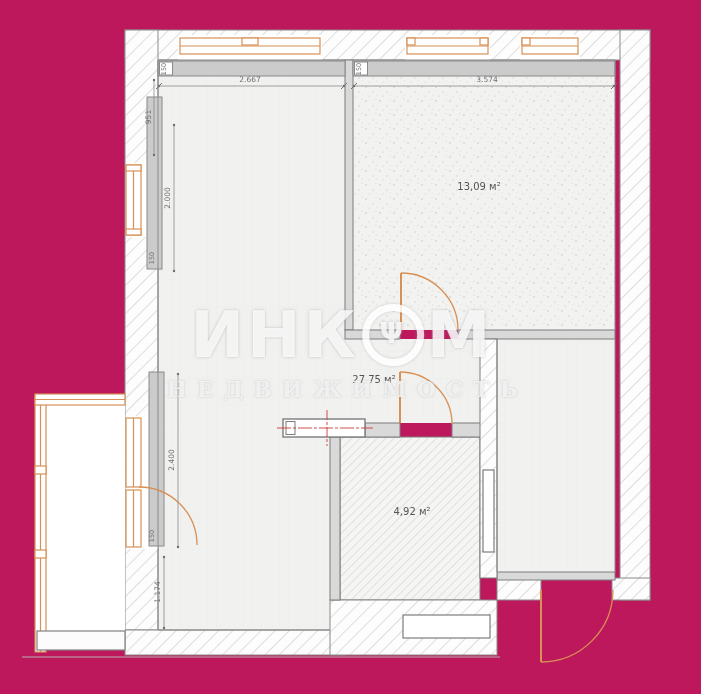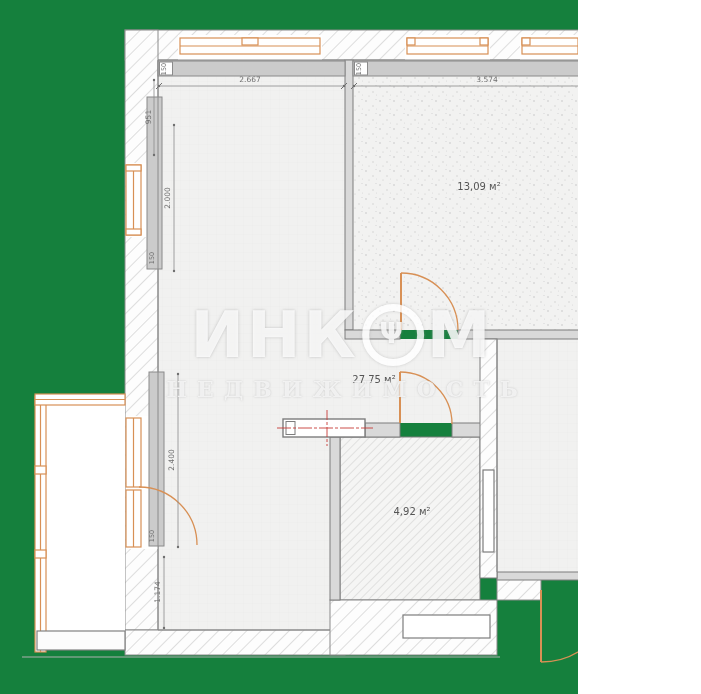--- a/index.html
+++ b/index.html
@@ -1,19 +1,19 @@
 <!DOCTYPE html>
 <html><head>
 <meta charset="utf-8">
 <style>
   html,body{margin:0;padding:0;background:#ffffff;}
   .stage{
     position:relative;
-    width:578px;height:694px;
-    background:#15803d;
+    width:701px;height:694px;
+    background:#be185d;
     overflow:hidden;
     font-family:"DejaVu Sans",sans-serif;
   }
   .stage svg{position:absolute;left:0;top:0;}
   .watermark{
     position:absolute;
     left:342px;top:303px;
     transform:translateX(-50%);
     pointer-events:none;
     color:rgba(255,255,255,0.82);

